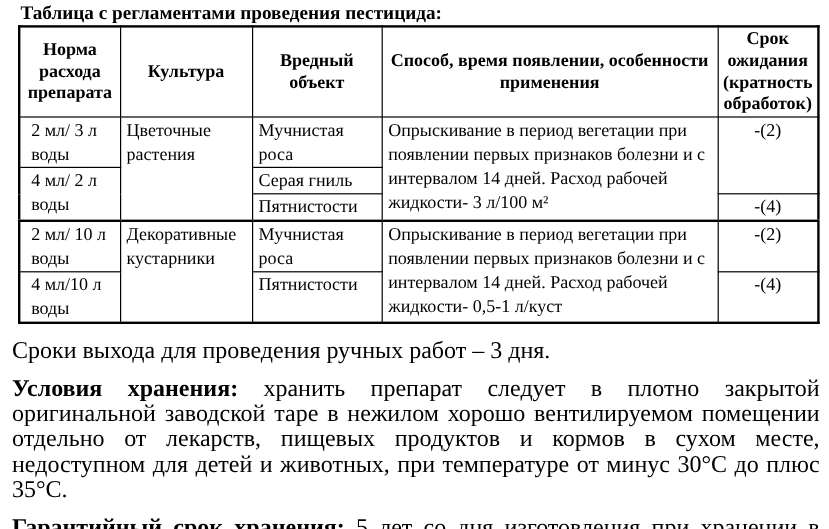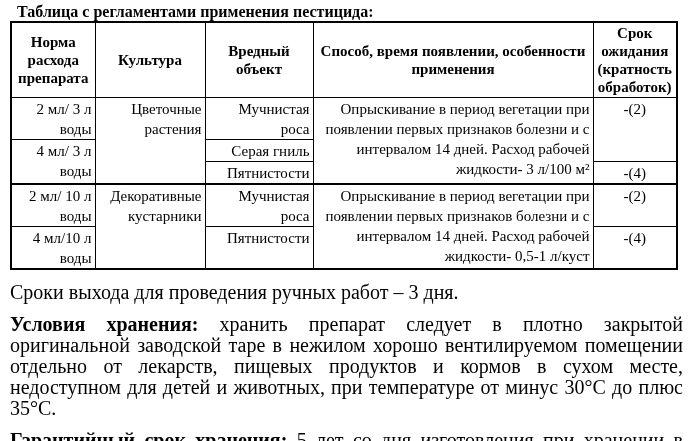--- a/index.html
+++ b/index.html
@@ -20,40 +20,41 @@
   }
   .title {
     font-weight: bold;
     font-size: 16px;
     line-height: 17px;
     margin: 0 0 1px 7px;
   }
   table.reg {
     border-collapse: collapse;
     table-layout: fixed;
+    margin-left: 5px;
     width: 538px;
     border: 2px solid #000;
   }
   table.reg th, table.reg td {
     border: 1px solid #000;
     overflow: hidden;
   }
   table.reg th {
     font-weight: bold;
     font-size: 15px;
     line-height: 18px;
     text-align: center;
     vertical-align: middle;
     padding: 1px 2px;
   }
   table.reg td {
     font-size: 15px;
     line-height: 20px;
     vertical-align: top;
-    text-align: right;
+    text-align: left;
     padding: 1px 3px 0 5px;
   }
   table.reg td.c1 { padding-left: 9px; }
   table.reg td.wait { text-align: center; padding-left: 2px; padding-right: 2px; }
   tr.hdr   { height: 71px; }
   tr.r-a   { height: 39px; }
   tr.r-b   { height: 22px; }
   tr.r-c   { height: 21px; }
   tr.r-d   { height: 40px; }
   tr.r-e   { height: 36px; }
@@ -65,21 +66,21 @@
   }
   .para b { font-weight: bold; }
   .just { text-align: justify; }
   .first-para { margin-top: 12px; }
 </style>
 </head>
 <body>
 
 <div class="page">
 
-  <div class="title">Таблица с регламентами применения пестицида:</div>
+  <div class="title">Таблица с регламентами проведения пестицида:</div>
 
   <table class="reg">
     <colgroup>
       <col style="width:84px">
       <col style="width:110px">
       <col style="width:108px">
       <col style="width:280px">
       <col style="width:84px">
     </colgroup>
     <tbody>
@@ -92,21 +93,21 @@
       </tr>
 
       <tr class="r-a">
         <td class="c1">2 мл/ 3 л воды</td>
         <td rowspan="3">Цветочные растения</td>
         <td>Мучнистая роса</td>
         <td rowspan="3">Опрыскивание в период вегетации при появлении первых признаков болезни и с интервалом 14 дней. Расход рабочей жидкости- 3 л/100 м²</td>
         <td rowspan="2" class="wait">-(2)</td>
       </tr>
       <tr class="r-b">
-        <td rowspan="2" class="c1">4 мл/ 3 л воды</td>
+        <td rowspan="2" class="c1">4 мл/ 2 л воды</td>
         <td>Серая гниль</td>
       </tr>
       <tr class="r-c">
         <td>Пятнистости</td>
         <td class="wait">-(4)</td>
       </tr>
 
       <tr class="r-d group-start">
         <td class="c1">2 мл/ 10 л воды</td>
         <td rowspan="2">Декоративные кустарники</td>

